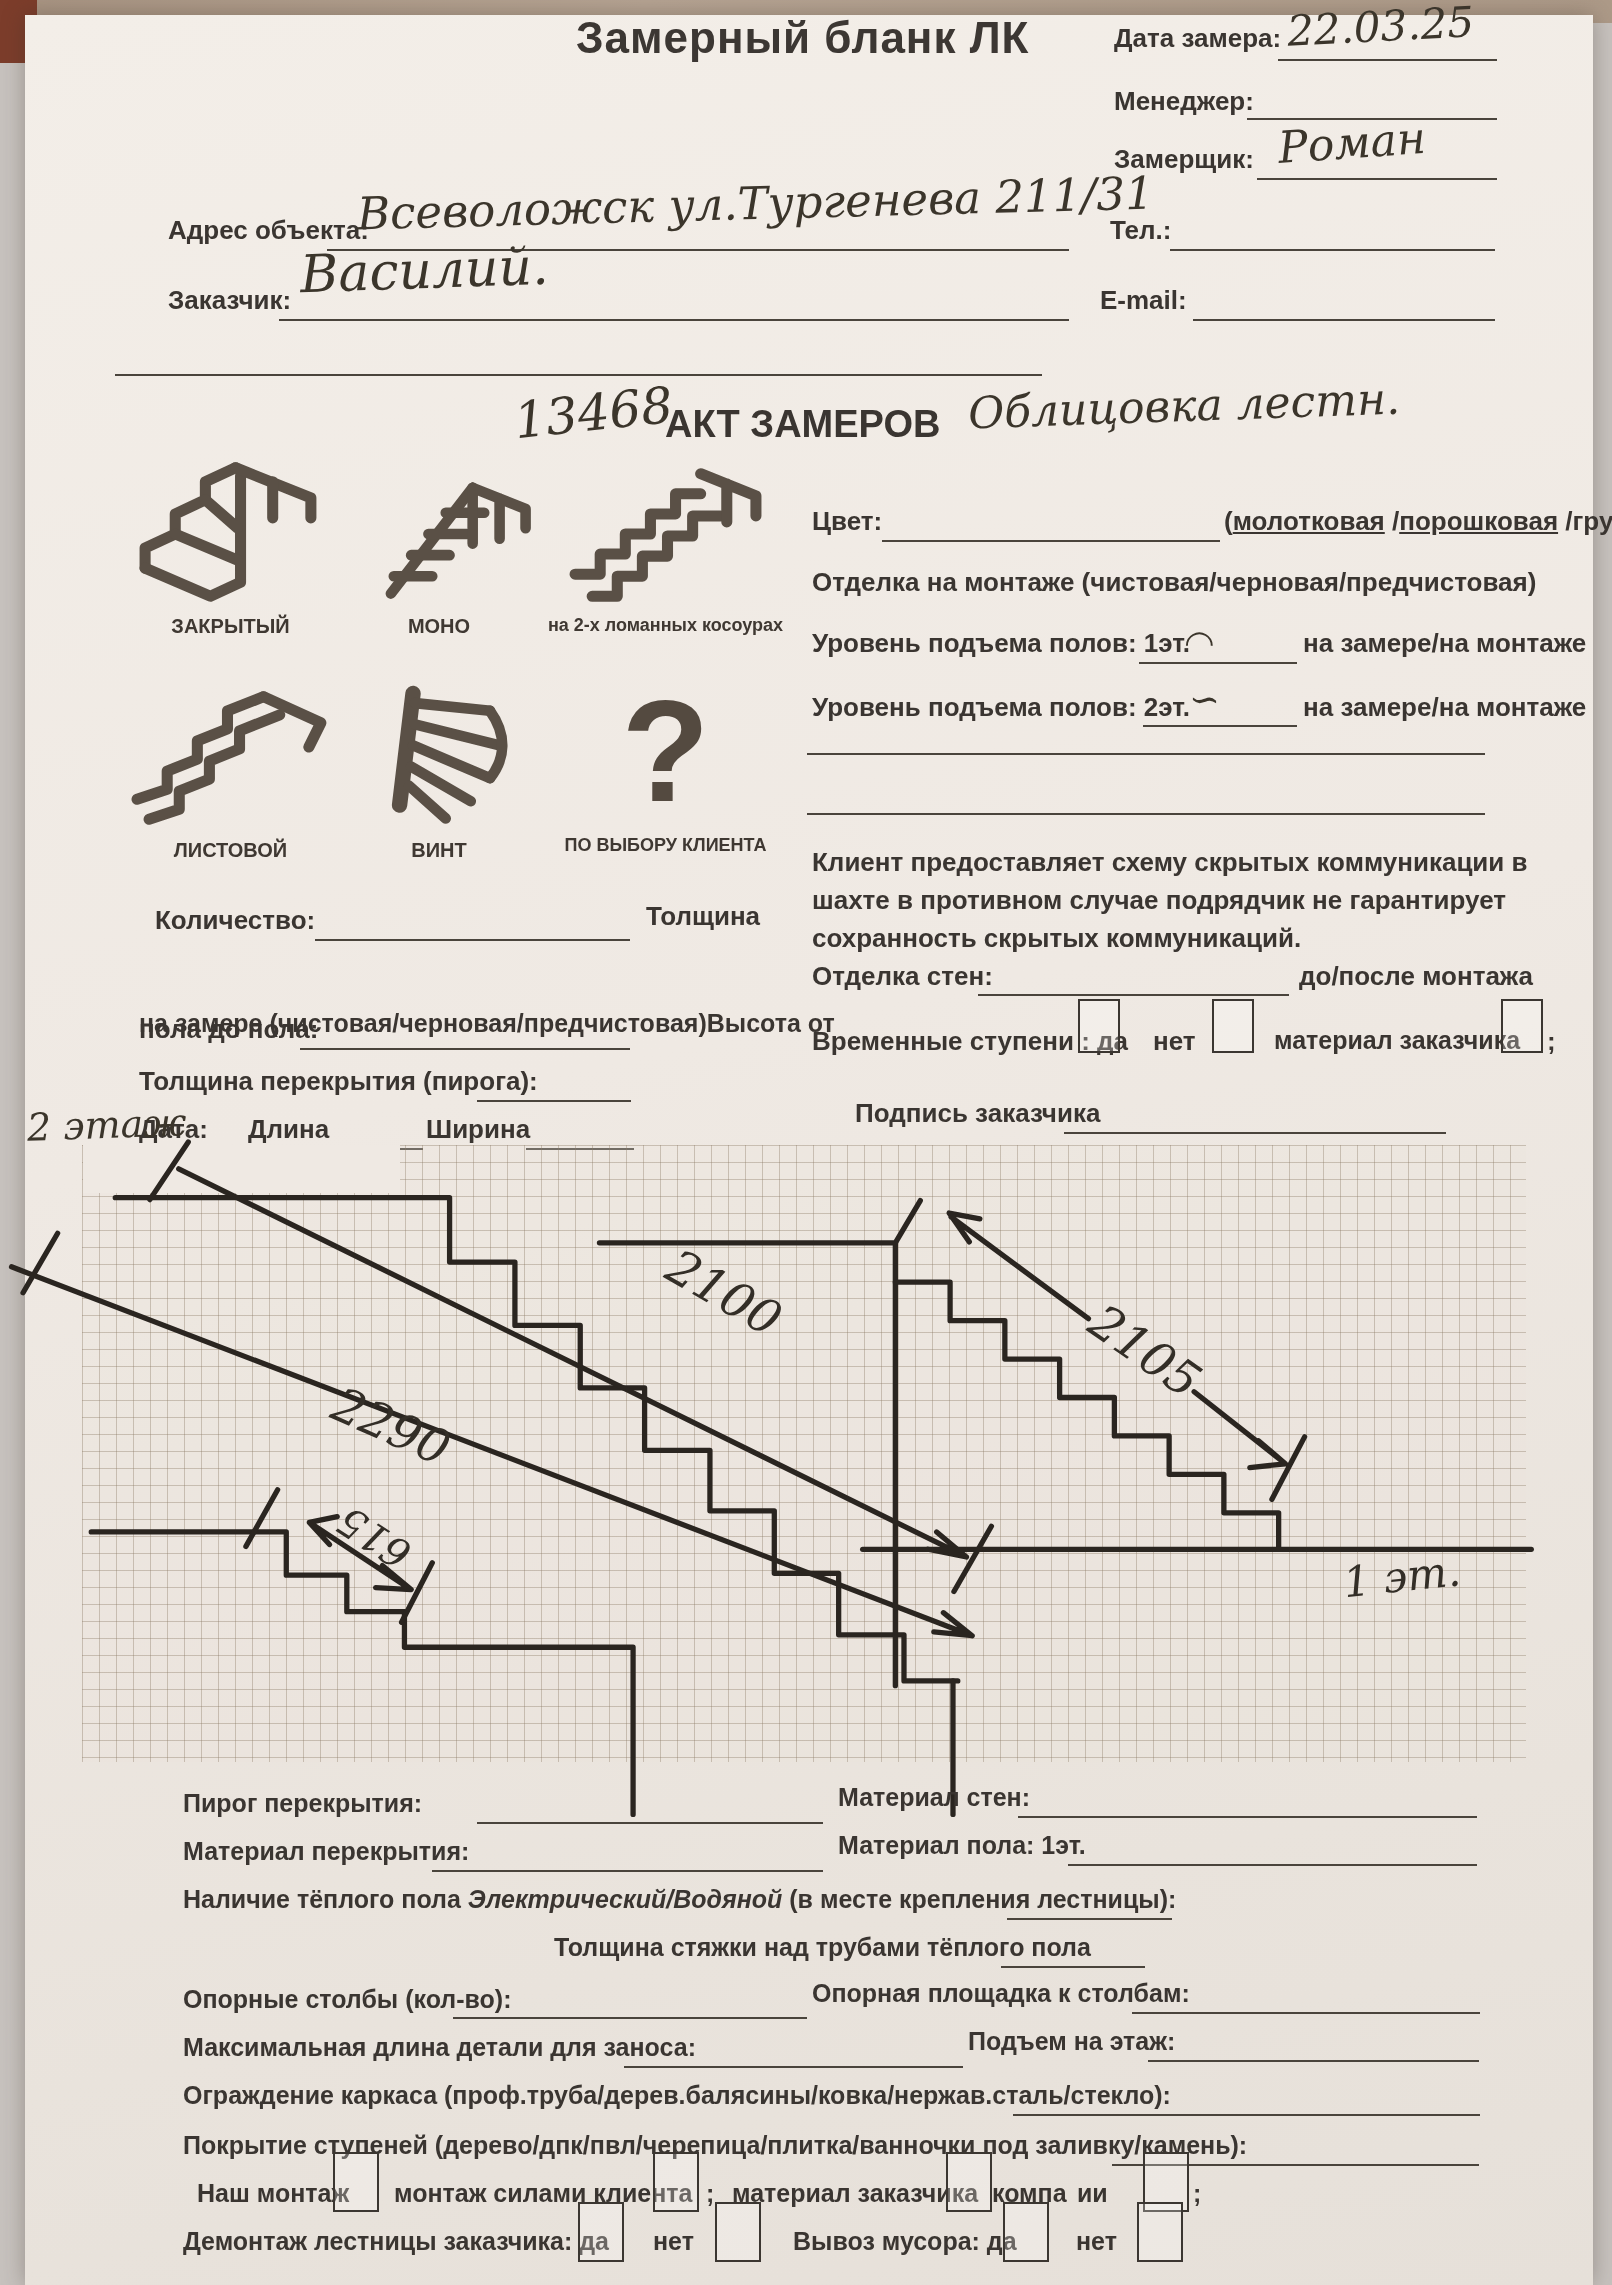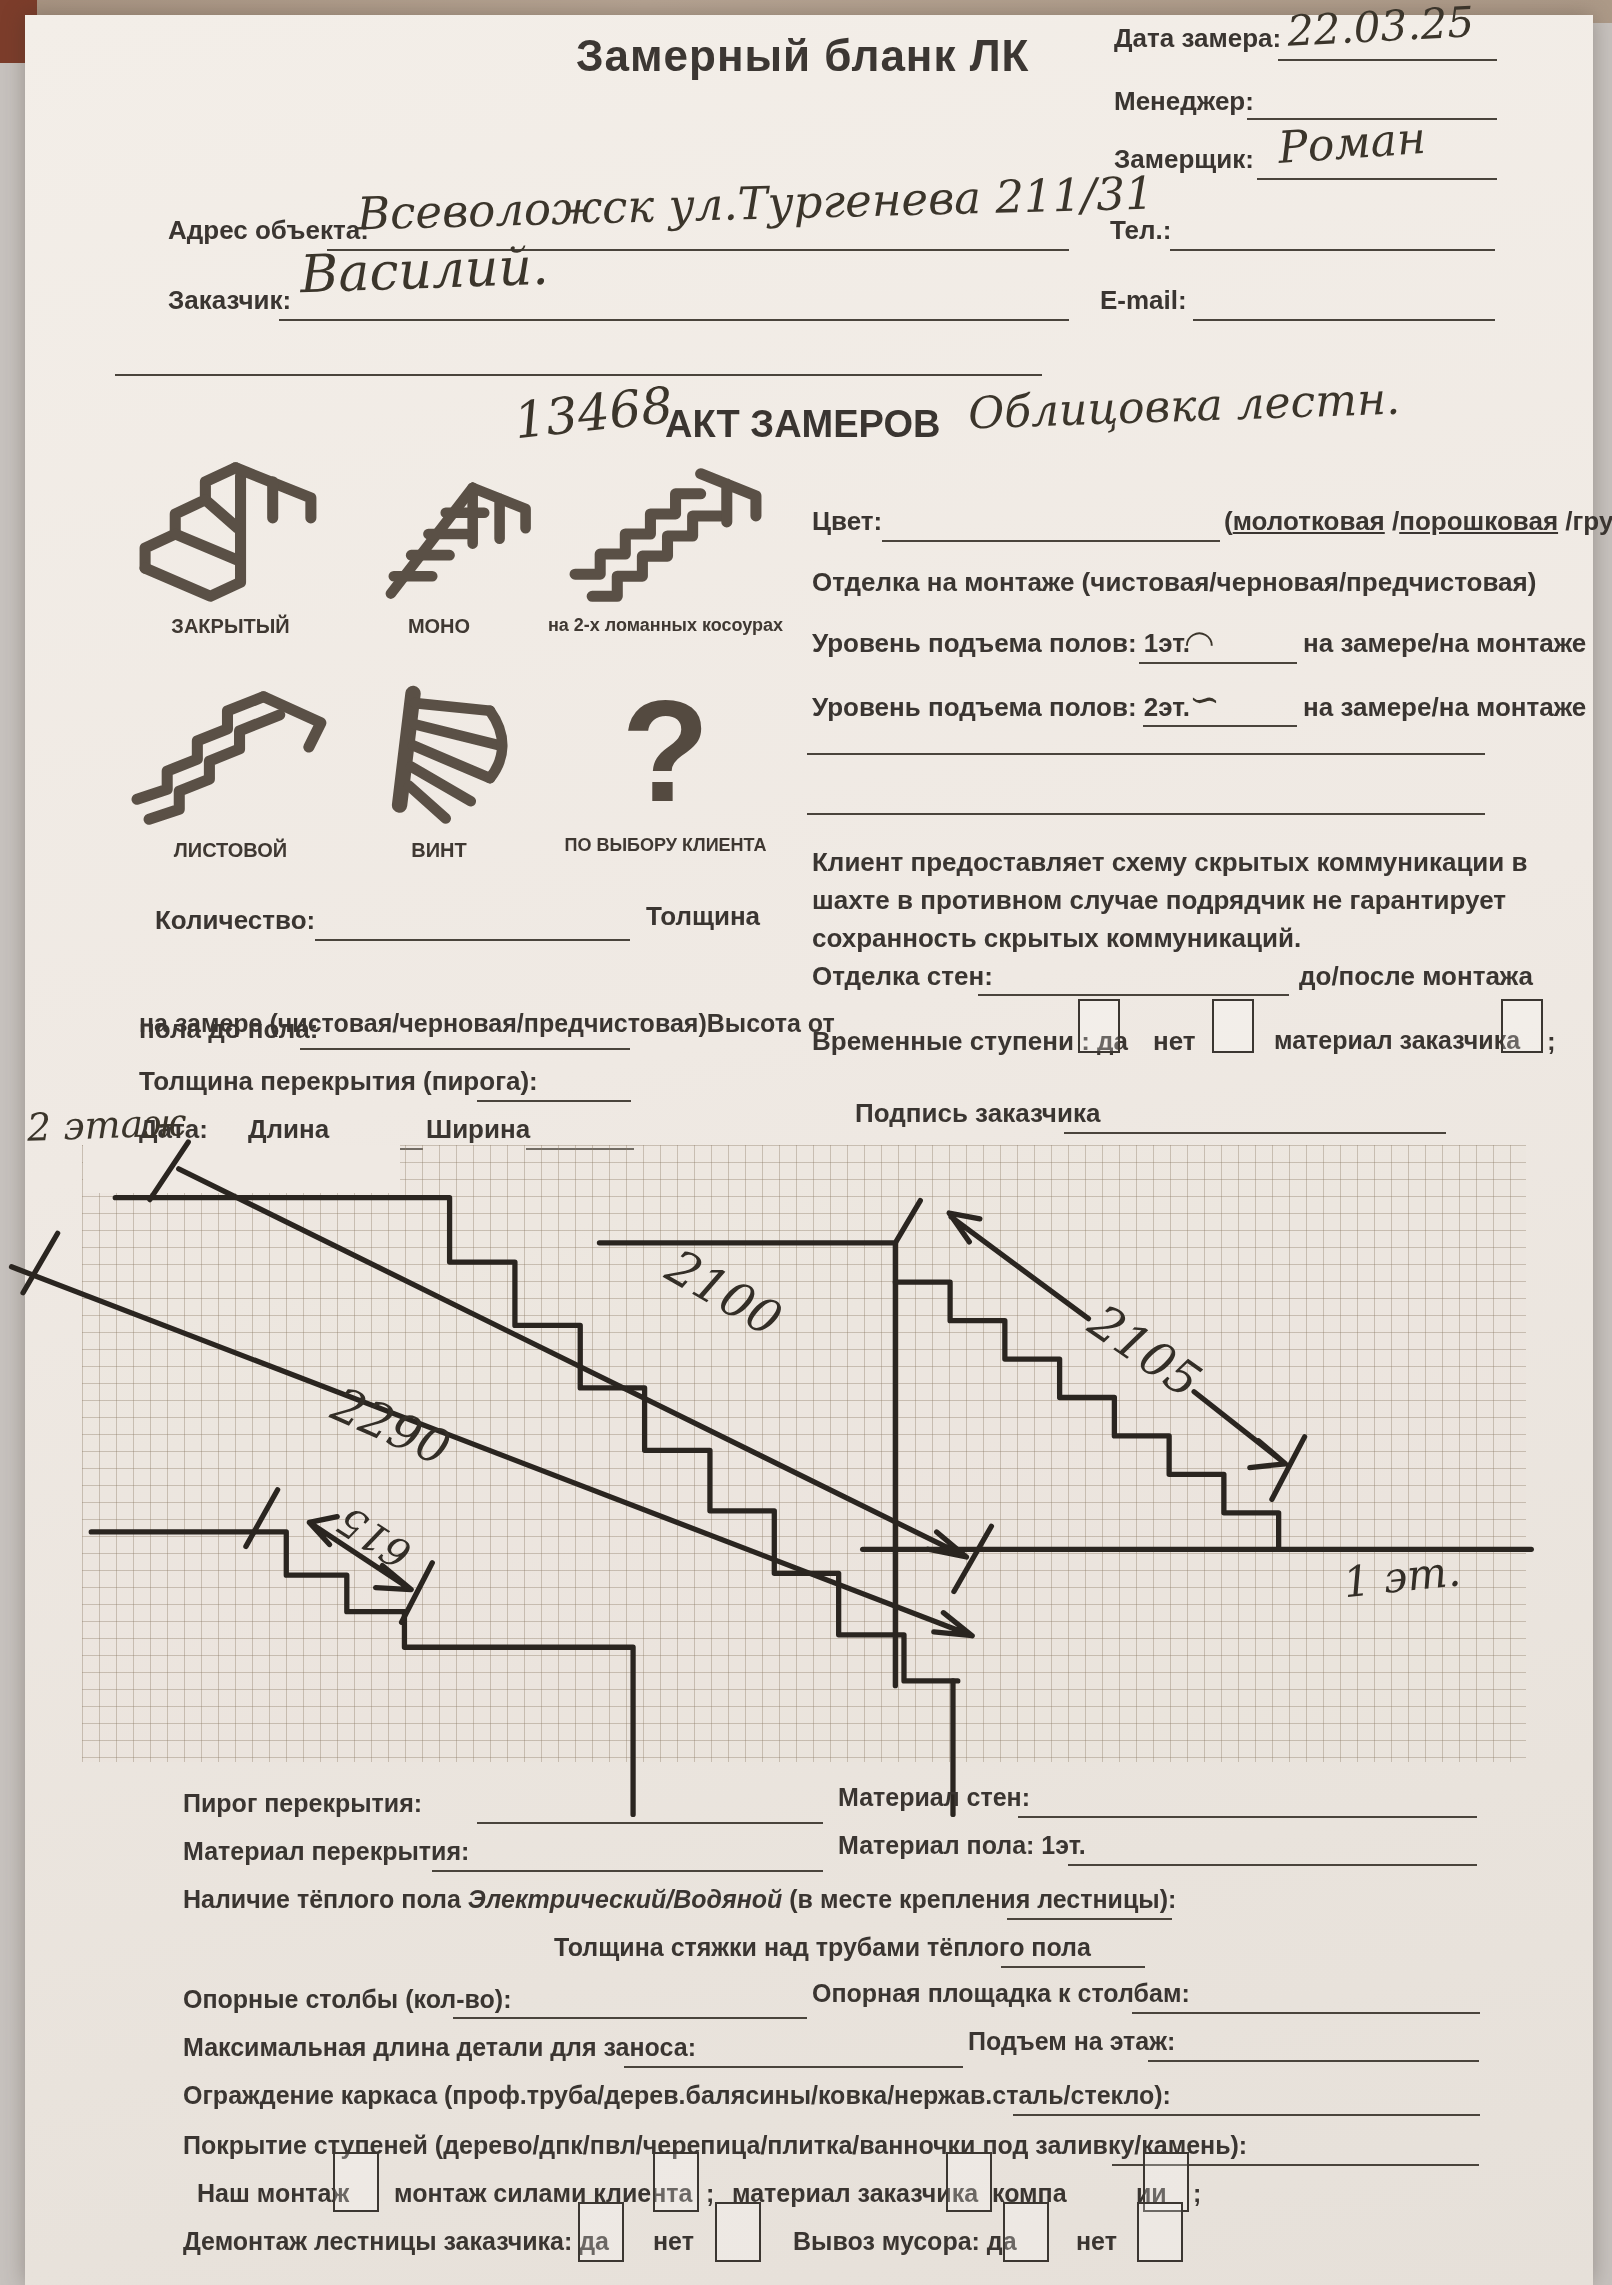--- a/index.html
+++ b/index.html
@@ -34,21 +34,21 @@
   #sketch path.ln{stroke:#2a2520;stroke-width:5.5;fill:none;stroke-linecap:round;stroke-linejoin:round;}
   #sketch text{font-family:"DejaVu Serif",serif;font-style:italic;fill:#332e27;}
 </style>
 </head>
 <body>
 
 <div class="abs table-top"></div>
 <div class="abs table-corner"></div>
 <div class="abs paper"></div>
 
-<div class="abs lbl" style="left:576px;top:31px;font-size:44px;letter-spacing:1px;color:#3c3733;">Замерный бланк ЛК</div>
+<div class="abs lbl" style="left:576px;top:13px;font-size:44px;letter-spacing:1px;color:#3c3733;">Замерный бланк ЛК</div>
 
 <div class="abs lbl" style="left:1114px;top:23px;">Дата замера:</div>
 <div class="abs hw" style="left:1287px;top:1.9px;font-size:42px;transform:rotate(-3deg);">22.03.25</div>
 <span class="abs blank" style="left:1278px;top:58px;width:219px;"></span>
 
 <div class="abs lbl" style="left:1114px;top:86px;">Менеджер:</div>
 <span class="abs blank" style="left:1247px;top:117px;width:250px;"></span>
 
 <div class="abs lbl" style="left:1114px;top:144px;">Замерщик:</div>
 <div class="abs hw" style="left:1278px;top:117px;font-size:44px;transform:rotate(-4deg);">Роман</div>
@@ -236,21 +236,21 @@
 <span class="abs blank" style="left:1112px;top:2163px;width:367px;"></span>
 
 <div class="abs lbl sm" style="left:197px;top:2179px;">Наш монтаж</div>
 <div class="abs cb" style="left:333px;top:2152px;"></div>
 <div class="abs lbl sm" style="left:394px;top:2179px;">монтаж силами клиента</div>
 <div class="abs cb" style="left:653px;top:2152px;"></div>
 <div class="abs lbl sm" style="left:706px;top:2179px;">;</div>
 <div class="abs lbl sm" style="left:732px;top:2179px;">материал заказчика</div>
 <div class="abs cb" style="left:946px;top:2152px;"></div>
 <div class="abs lbl sm" style="left:992px;top:2179px;">компа</div>
-<div class="abs lbl sm" style="left:1136px;top:2179px;">ии</div>
+<div class="abs lbl sm" style="left:1077px;top:2179px;">ии</div>
 <div class="abs cb" style="left:1143px;top:2152px;"></div>
 <div class="abs lbl sm" style="left:1193px;top:2179px;">;</div>
 
 <div class="abs lbl sm" style="left:183px;top:2227px;">Демонтаж лестницы заказчика:  да</div>
 <div class="abs cb" style="left:578px;top:2202px;"></div>
 <div class="abs lbl sm" style="left:653px;top:2227px;">нет</div>
 <div class="abs cb" style="left:715px;top:2202px;"></div>
 <div class="abs lbl sm" style="left:793px;top:2227px;">Вывоз мусора:  да</div>
 <div class="abs cb" style="left:1003px;top:2202px;"></div>
 <div class="abs lbl sm" style="left:1076px;top:2227px;">нет</div>

